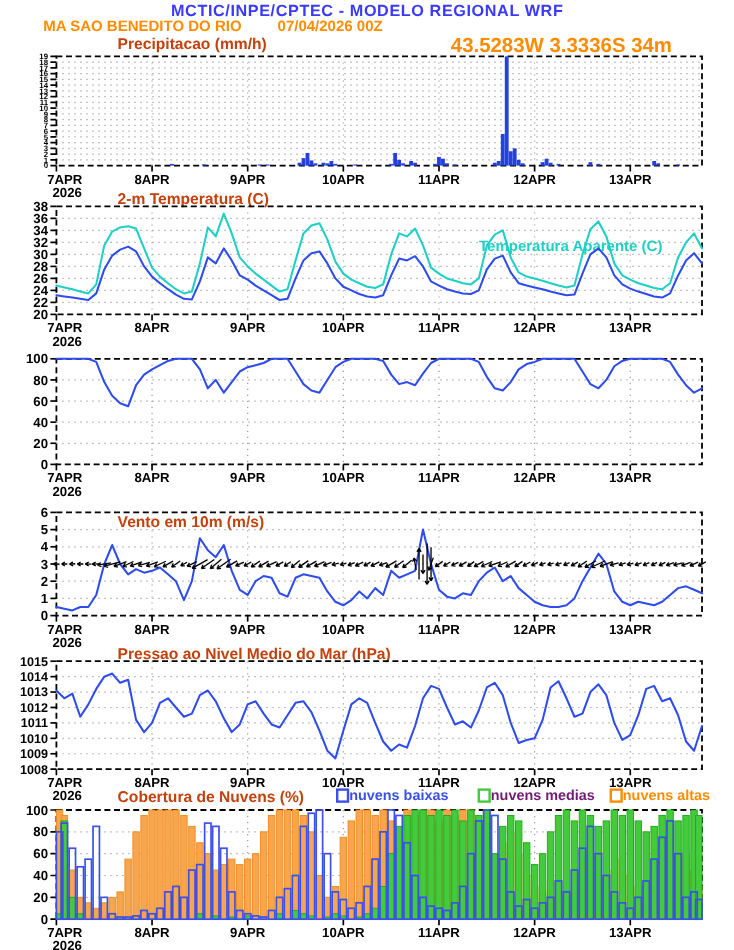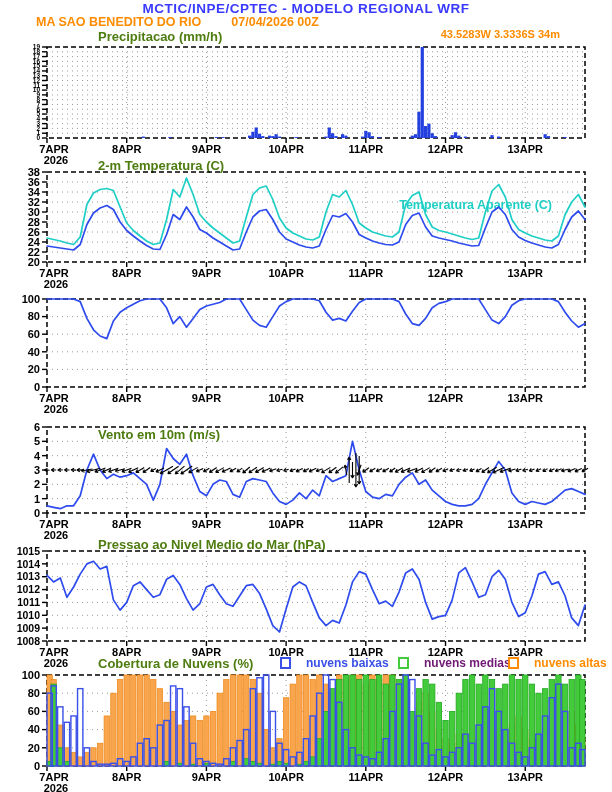--- a/index.html
+++ b/index.html
@@ -1,25 +1,25 @@
 <!DOCTYPE html>
 <html><head>
 <meta charset="utf-8">
 <style>
   html,body{margin:0;padding:0;background:#fff;}
   .page{position:relative;width:612px;height:792px;background:#fff;overflow:hidden;
-        font-family:"Liberation Sans",sans-serif;font-weight:bold;}
+        font-family:"Liberation Sans",sans-serif;font-weight:bold;border-radius:14px;}
   .abs{position:absolute;white-space:pre;}
   .hdr-title{top:1px;left:0;width:612px;text-align:center;font-size:13.5px;letter-spacing:0.5px;}
   .hdr-line2{top:15px;left:36px;font-size:12.5px;}
   .hdr-line2 .gap{display:inline-block;width:30px;}
-  .hdr-loc{top:28px;right:52px;font-size:11px;}
-  .ptitle{font-size:13px;color:#4d7c0f;left:70px;padding-left:28px;}
+  .hdr-loc{top:28px;right:52px;font-size:17px;}
+  .ptitle{font-size:13px;color:#c2410c;left:70px;padding-left:28px;}
   .plegend{font-size:12.5px;margin-top:40px;}
-  .legend-item{font-size:12px;display:flex;align-items:center;gap:15px;padding-left:24px;}
+  .legend-item{font-size:12px;display:flex;align-items:center;gap:0;padding-left:24px;}
   .sq{display:inline-block;width:7px;height:8px;background:#fff;border:2px solid;}
   svg{position:absolute;top:0;left:0;}
 </style>
 </head>
 <body>
 
 <div class="page">
   <div class="abs hdr-title" style="color: rgb(58, 58, 255);">MCTIC/INPE/CPTEC - MODELO REGIONAL WRF</div>
   <div class="abs hdr-line2" style="color: rgb(255, 140, 0);"><span>MA SAO BENEDITO DO RIO</span><span class="gap"></span><span>07/04/2026 00Z</span></div>
   <div class="abs hdr-loc" style="color: rgb(255, 140, 0);">43.5283W 3.3336S 34m</div>

